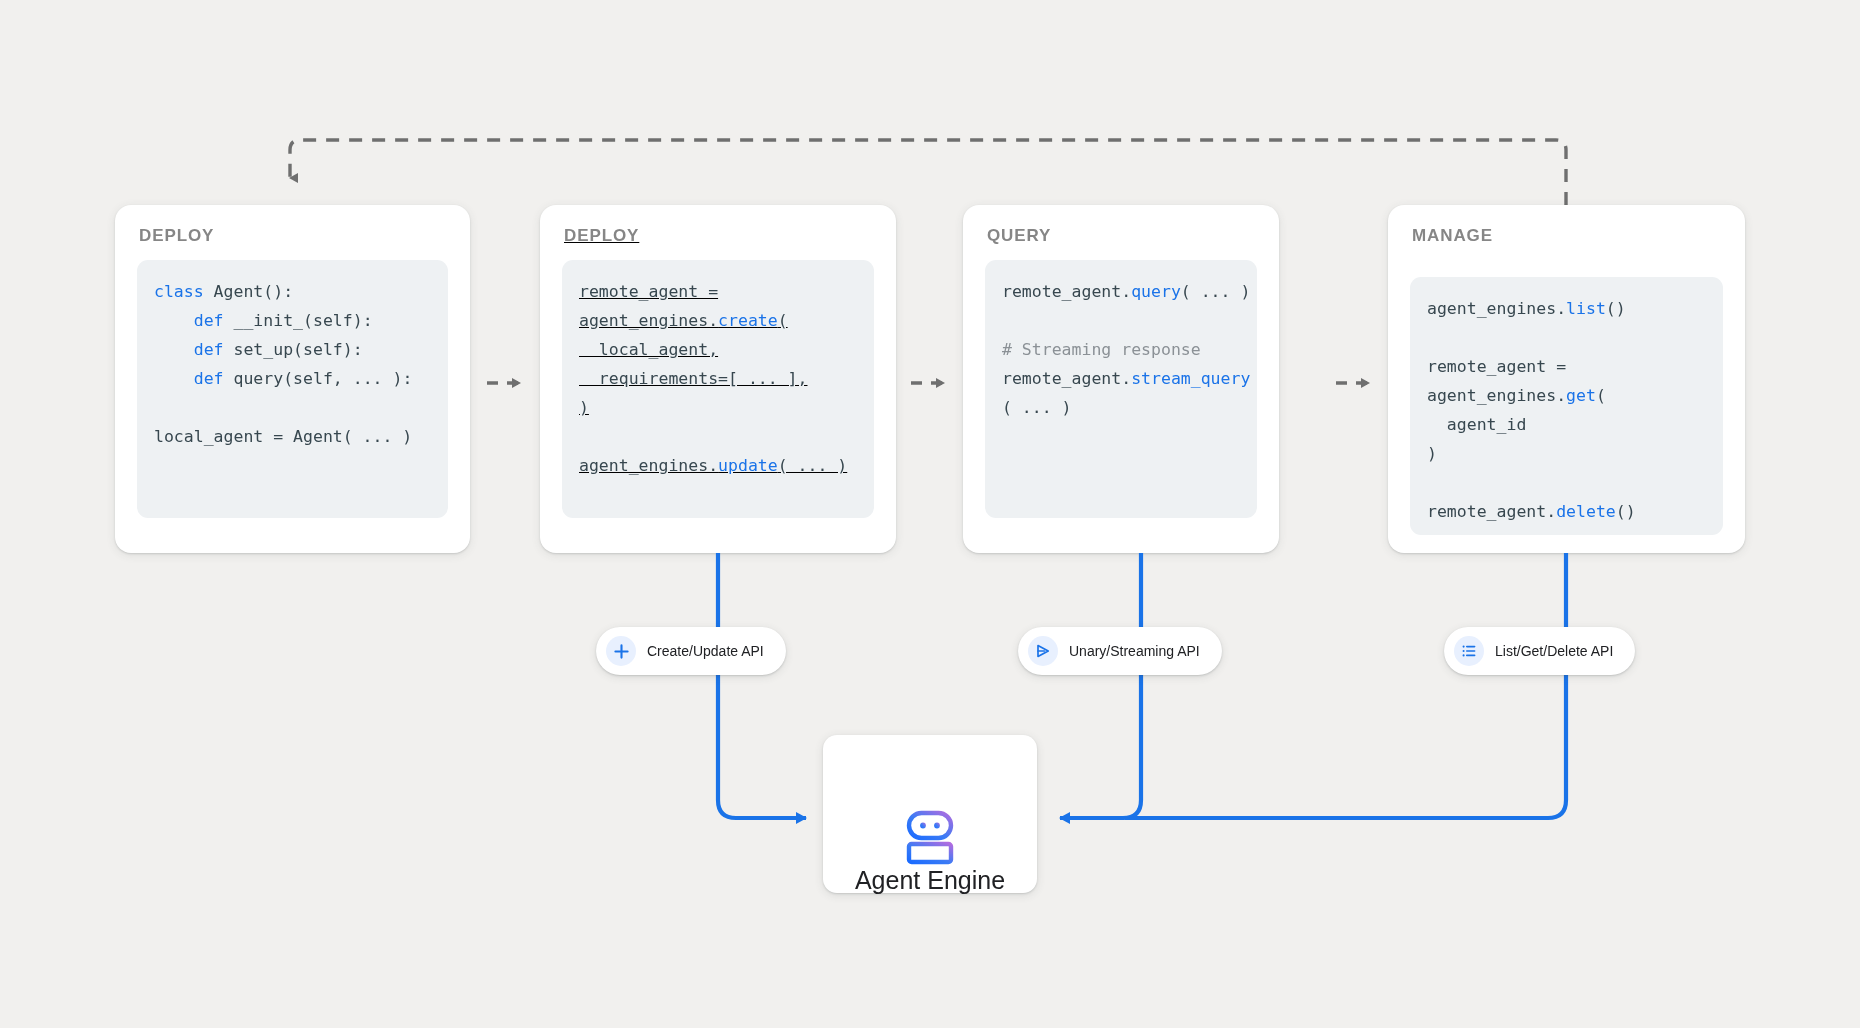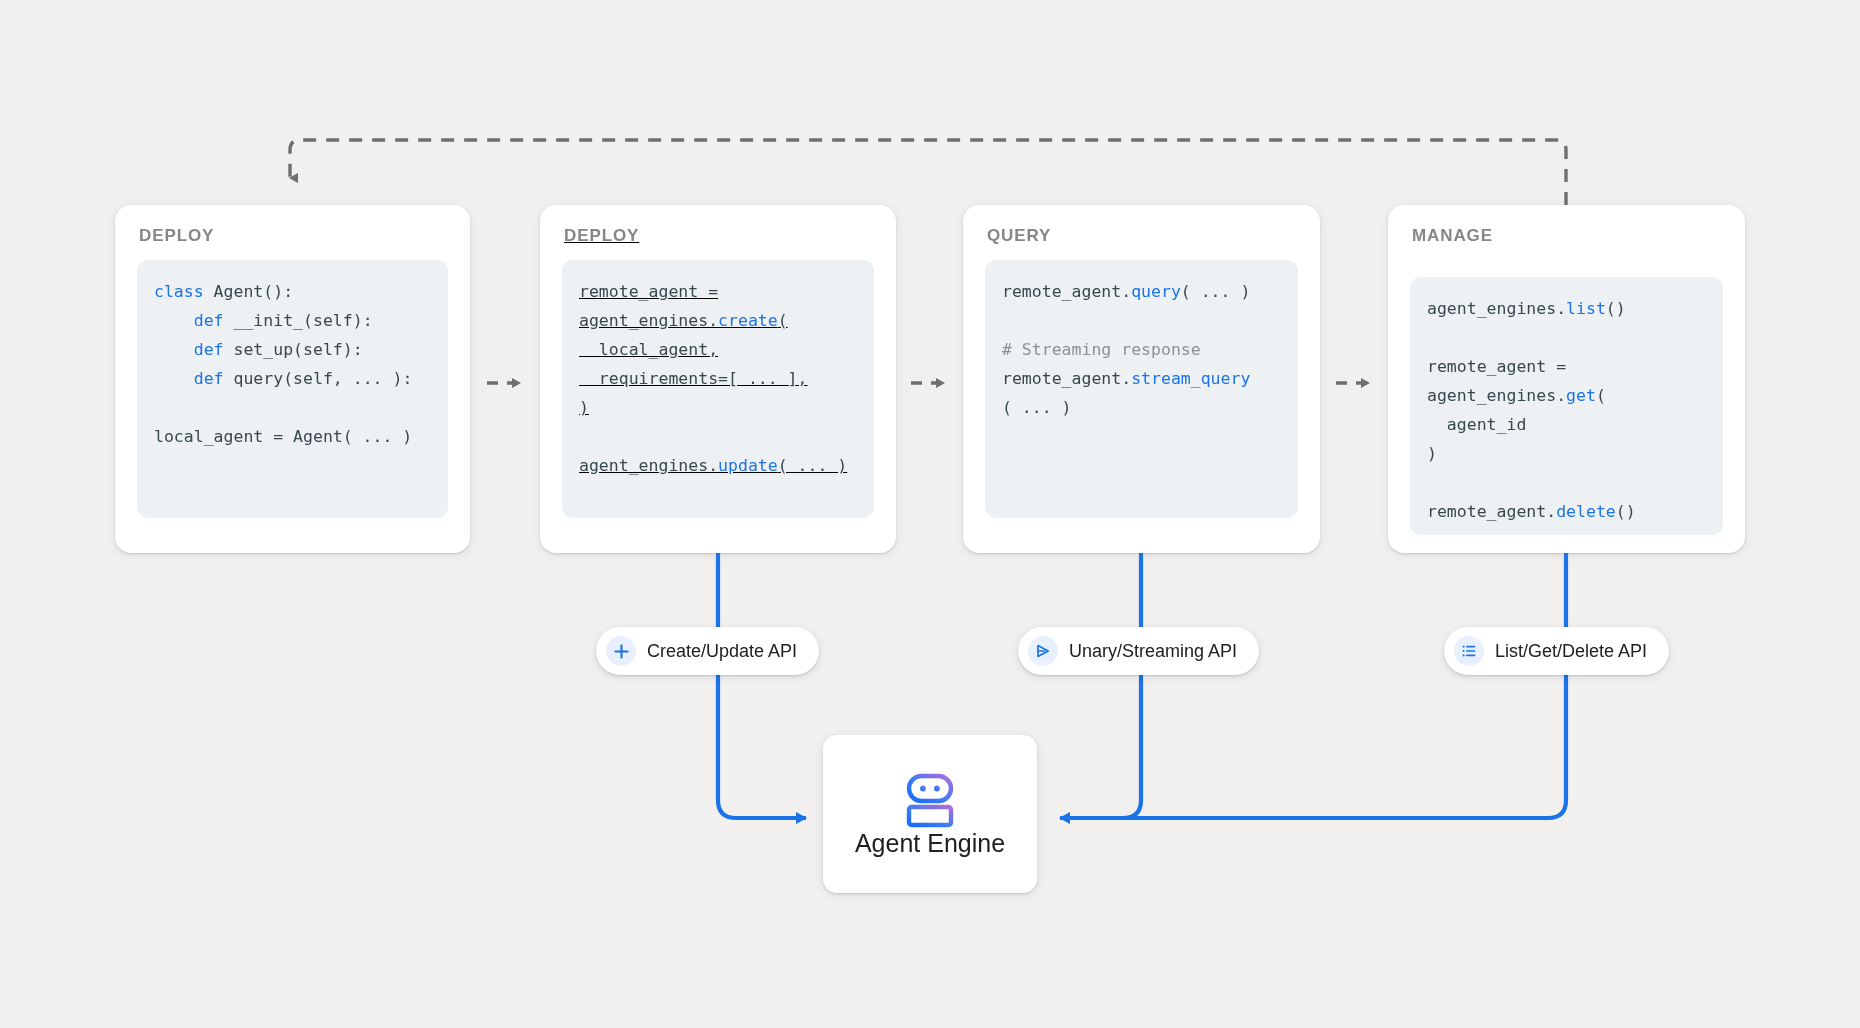--- a/index.html
+++ b/index.html
@@ -46,61 +46,61 @@
     box-sizing:border-box;
   }
   .code .kw{color:#1a73e8;}
   .code .fn{color:#1a73e8;}
   .code .cm{color:#8b9196;}
 
   #card-develop{left:115px;top:205px;width:355px;height:348px;}
   #card-develop .code{height:258px;}
   #card-deploy {left:540px;top:205px;width:356px;height:348px;text-decoration:underline;}
   #card-deploy  .code{height:258px;}
-  #card-query  {left:963px;top:205px;width:357px;height:348px;}
+  #card-query  {left:963px;top:205px;width:316px;height:348px;}
   #card-query   .code{height:258px;}
   #card-manage {left:1388px;top:205px;width:357px;height:348px;}
   #card-manage  .code{height:258px;margin-top:33px;}
 
   
   .pill{
     position:absolute;
     display:flex;
     align-items:center;
     gap:11px;
     height:48px;
     padding:0 22px 0 10px;
     background:#ffffff;
     border-radius:26px;
     box-shadow:0 1px 2px rgba(60,64,67,.2), 0 2px 8px rgba(60,64,67,.12);
     z-index:4;
     box-sizing:border-box;
     white-space:nowrap;
   }
-  .pill-label{font-size:18px;color:#202124;line-height:1;}
+  .pill-label{font-size:14px;color:#202124;line-height:1;}
   .pill-icon{
     width:30px;height:30px;border-radius:50%;
     background:#e8f0fe;
     display:flex;align-items:center;justify-content:center;
     flex:0 0 30px;
   }
   .pill-icon svg{display:block;}
   #pill-create{left:596px;top:627px;}
   #pill-unary {left:1018px;top:627px;}
   #pill-list  {left:1444px;top:627px;}
 
   
   #agent-engine{
     position:absolute;
     left:823px;top:735px;width:214px;height:158px;
     background:#ffffff;
     border-radius:14px;
     box-shadow:0 1px 2px rgba(60,64,67,.18), 0 2px 10px rgba(60,64,67,.12);
     z-index:4;
-    display:flex;flex-direction:column;align-items:center;justify-content:center;
+    display:flex;flex-direction:column;align-items:center;justify-content:flex-end;
     gap:2px;
     box-sizing:border-box;
   }
   #agent-engine .ae-label{font-size:25px;color:#202124;line-height:1;}
   #agent-engine .ae-icon{width:62px;height:56px;display:block;}
 </style>
 </head>
 <body>
 
 <div id="stage">

